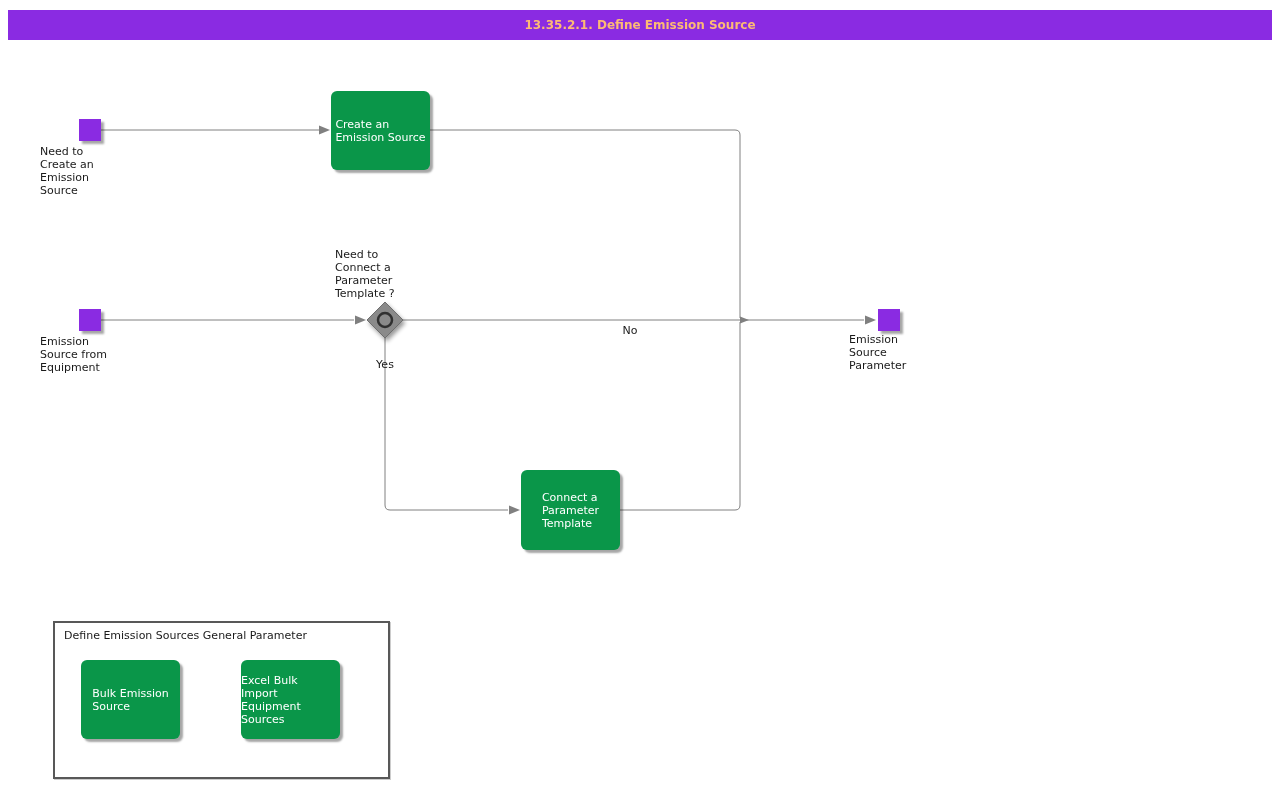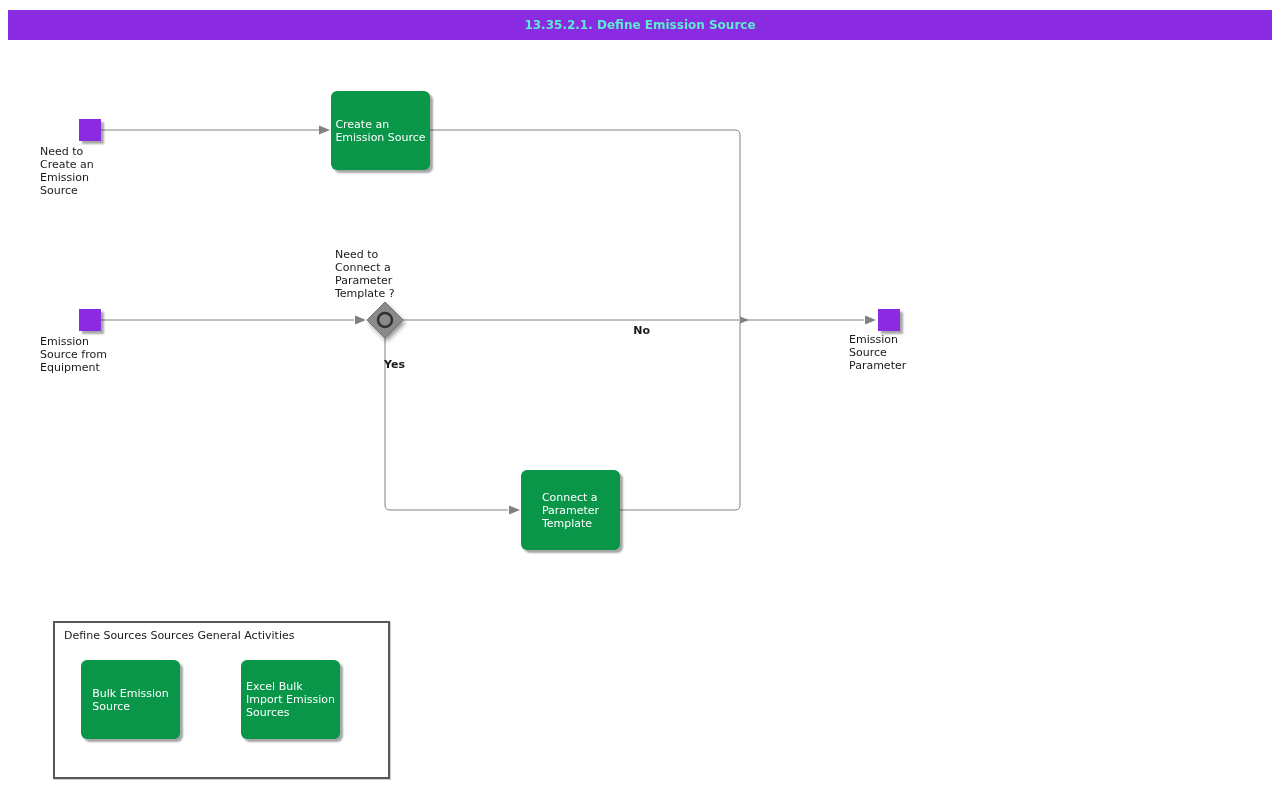--- a/index.html
+++ b/index.html
@@ -6,38 +6,38 @@
   #canvas{
     position:relative;
     width:1280px;height:790px;
     background:#ffffff;
     font-family:"DejaVu Sans","Liberation Sans",sans-serif;
     font-size:11px;color:#1a1a1a;
     overflow:hidden;
   }
   .titlebar{
     position:absolute;left:8px;top:10px;width:1264px;height:30px;
-    background:#8a2be2;color:#5eead4;font-weight:bold;font-size:12px;
+    background:#8a2be2;color:#fdba74;font-weight:bold;font-size:12px;
     display:flex;align-items:center;justify-content:center;
   }
   .flow-svg{position:absolute;left:0;top:0;width:1280px;height:790px;}
   .sq{
     position:absolute;width:22px;height:22px;background:#8a2be2;
     box-shadow:3px 3px 2px rgba(0,0,0,0.35);
   }
   .gbox{
     position:absolute;width:99px;background:#0a9649;color:#ffffff;
     border-radius:6px;box-shadow:3px 3px 2px rgba(0,0,0,0.35);
     display:flex;align-items:center;justify-content:center;text-align:center;
     line-height:13.5px;
   }
   .label{
     position:absolute;text-align:left;line-height:13px;white-space:pre-line;
   }
-  .edge-label{position:absolute;text-align:right;line-height:13px;font-weight:bold;}
+  .edge-label{position:absolute;text-align:center;line-height:13px;}
   .groupbox{
     position:absolute;left:53px;top:621px;width:337px;height:158px;
     border:2px solid #585858;box-shadow:1px 1px 0 rgba(0,0,0,0.2);
     background:#ffffff;box-sizing:border-box;
   }
   .groupbox-title{position:absolute;left:9px;top:6px;white-space:nowrap;}
 </style>
 </head>
 <body>
 
@@ -97,25 +97,25 @@
 Parameter
 Template</span>
   </div>
 
   <div class="sq" style="left:878px;top:309px;"></div>
   <div class="label" style="left:849px;top:333px;width:80px;">Emission
 Source
 Parameter</div>
 
   <div class="groupbox">
-    <div class="groupbox-title">Define Sources Sources General Activities</div>
+    <div class="groupbox-title">Define Emission Sources General Parameter</div>
   </div>
   <div class="gbox" style="left:81px;top:660px;height:79px;">
     <span class="label" style="position:static;">Bulk Emission
 Source</span>
   </div>
   <div class="gbox" style="left:241px;top:660px;height:79px;">
     <span class="label" style="position:static;">Excel Bulk
-Import Emission
+Import Equipment
 Sources</span>
   </div>
 
 </div>
 
 </body></html>

